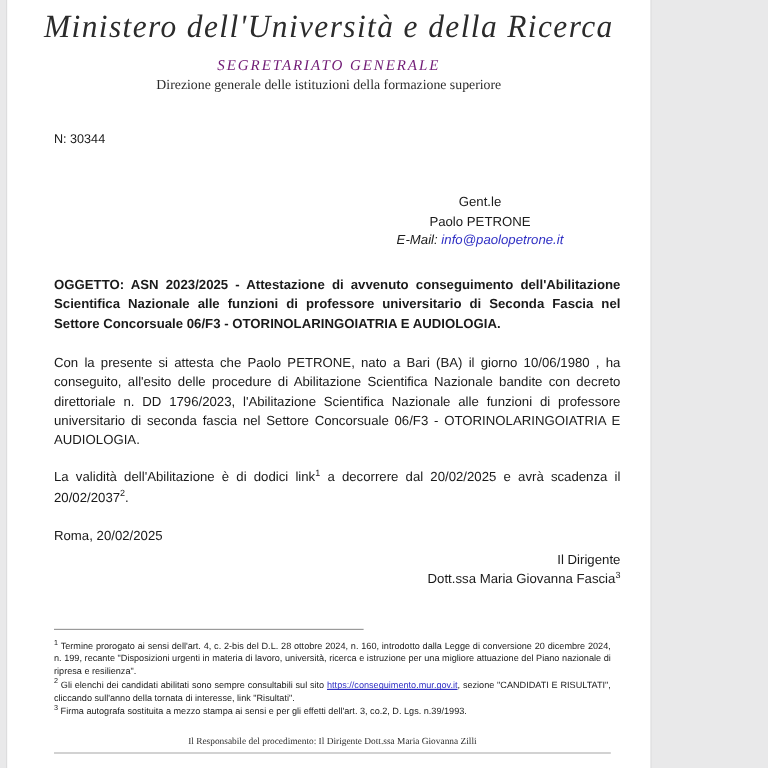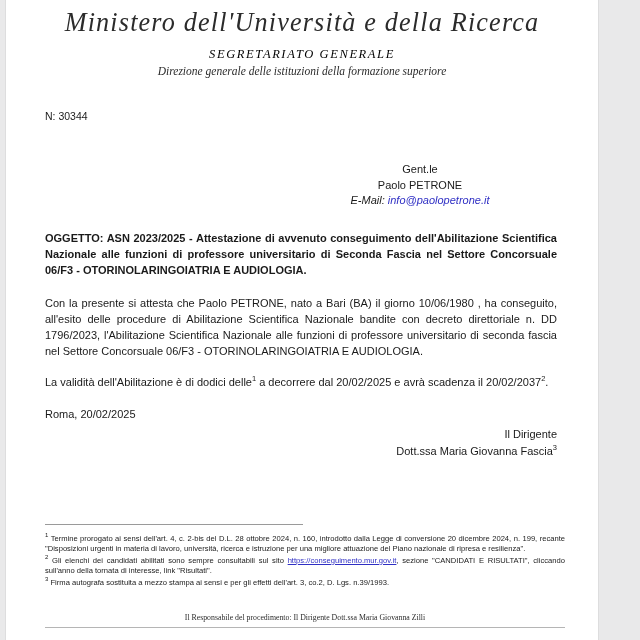--- a/index.html
+++ b/index.html
@@ -8,21 +8,21 @@
     width: 640px;
     height: 640px;
     overflow: hidden;
     background: #e9e9ea;
   }
 
   .page {
     position: absolute;
     left: 6px;
     top: 0;
-    width: 592px;
+    width: 536px;
     height: 640px;
     background: #ffffff;
     box-shadow: 0 0 0 1px rgba(0,0,0,0.05);
     overflow: hidden;
     font-family: "Liberation Sans", sans-serif;
     color: #1a1a1a;
   }
 
   
   .letterhead {
@@ -37,36 +37,35 @@
     color: #2b2b2b;
     line-height: 1.25;
     white-space: nowrap;
     transform: scaleX(0.97);
   }
   .segretariato {
     font-family: "Liberation Serif", serif;
     font-style: italic;
     font-size: 12.5px;
     letter-spacing: 1.6px;
-    color: #000000;
+    color: #701a75;
     margin-top: 7px;
   }
   .direzione {
     font-family: "Liberation Serif", serif;
-    font-style: italic;
     font-size: 11.5px;
     color: #2b2b2b;
     margin-top: 3px;
   }
 
   
   .body-area {
     position: absolute;
     left: 39px;
-    right: 41px;
+    right: 25px;
     top: 110px;
   }
 
   .protocol {
     font-size: 10.5px;
     color: #1a1a1a;
     margin-bottom: 40px;
   }
 
   .recipient {
@@ -183,21 +182,21 @@
         <span class="email-label">E-Mail:</span>
         <span class="email-link">info@paolopetrone.it</span>
       </div>
     </div>
 
     <div class="subject">OGGETTO: ASN 2023/2025 - Attestazione di avvenuto conseguimento dell'Abilitazione Scientifica Nazionale alle funzioni di professore universitario di Seconda Fascia nel Settore Concorsuale 06/F3 - OTORINOLARINGOIATRIA E AUDIOLOGIA.</div>
 
     <div class="para">Con la presente si attesta che Paolo PETRONE, nato a Bari (BA) il giorno 10/06/1980 , ha conseguito, all'esito delle procedure di Abilitazione Scientifica Nazionale bandite con decreto direttoriale n. DD 1796/2023, l'Abilitazione Scientifica Nazionale alle funzioni di professore universitario di seconda fascia nel Settore Concorsuale 06/F3 - OTORINOLARINGOIATRIA E AUDIOLOGIA.</div>
 
     <div class="para">
-      <span>La validità dell'Abilitazione è di dodici delle</span><sup>1</sup><span> a decorrere dal 20/02/2025 e avrà scadenza il 20/02/2037</span><sup>2</sup><span>.</span>
+      <span>La validità dell'Abilitazione è di dodici link</span><sup>1</sup><span> a decorrere dal 20/02/2025 e avrà scadenza il 20/02/2037</span><sup>2</sup><span>.</span>
     </div>
 
     <div class="place-date">Roma, 20/02/2025</div>
 
     <div class="signature">
       <div>Il Dirigente</div>
       <div><span>Dott.ssa Maria Giovanna Fascia</span><sup>3</sup></div>
     </div>
 
   </div>

